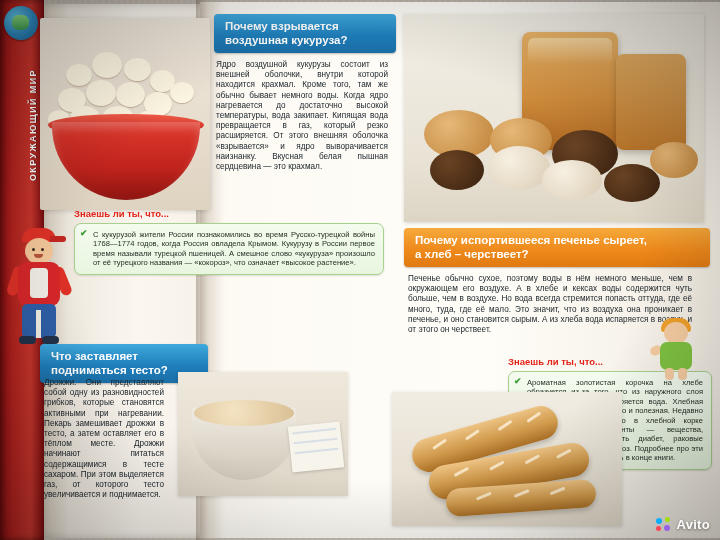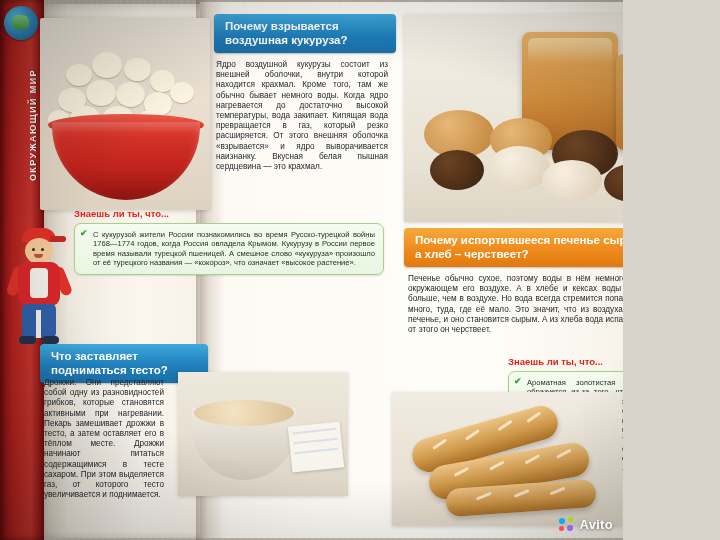--- a/index.html
+++ b/index.html
@@ -1,21 +1,21 @@
 <!DOCTYPE html>
 <html lang="ru"><head>
 <meta charset="utf-8">
 <style>
   html,body{margin:0;padding:0;}
   body{
     width:720px;height:540px;overflow:hidden;
     font-family:"Liberation Sans", sans-serif;
     background:#d9d3cb;
   }
-  #page{position:relative;width:623px;height:540px;overflow:hidden;background:#cfc8bf;}
+  #page{position:relative;width:720px;height:540px;overflow:hidden;background:#cfc8bf;}
 
   
   .table-bg{position:absolute;inset:0;
     background:
       linear-gradient(180deg,#b9b2a8 0%, #cdc6bc 6%, #d6d0c6 40%, #c8c1b6 100%);
   }
   .table-bg:after{content:"";position:absolute;inset:0;
     background:repeating-linear-gradient(92deg, rgba(255,255,255,0.05) 0 3px, rgba(0,0,0,0.03) 3px 6px);
     opacity:.5;}
 

